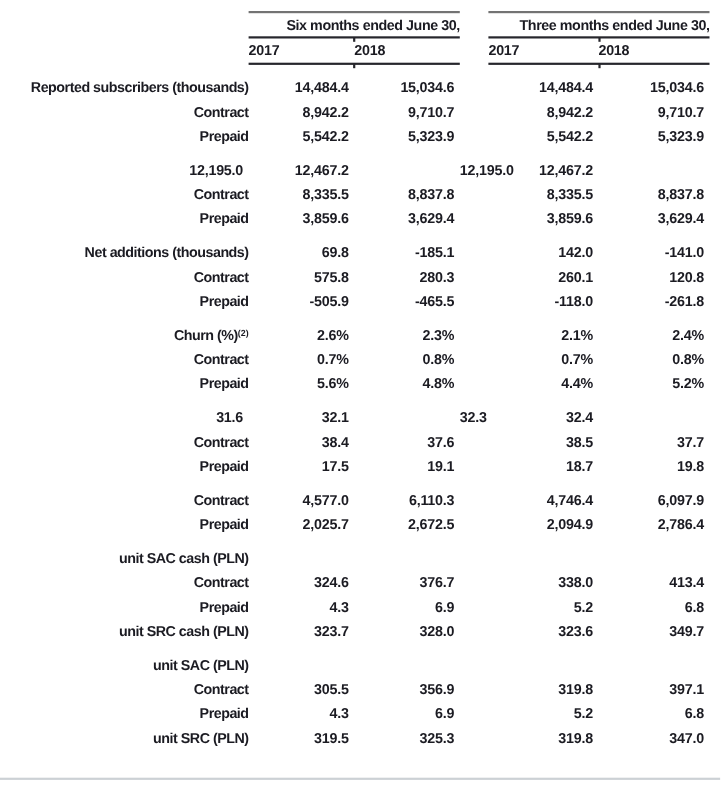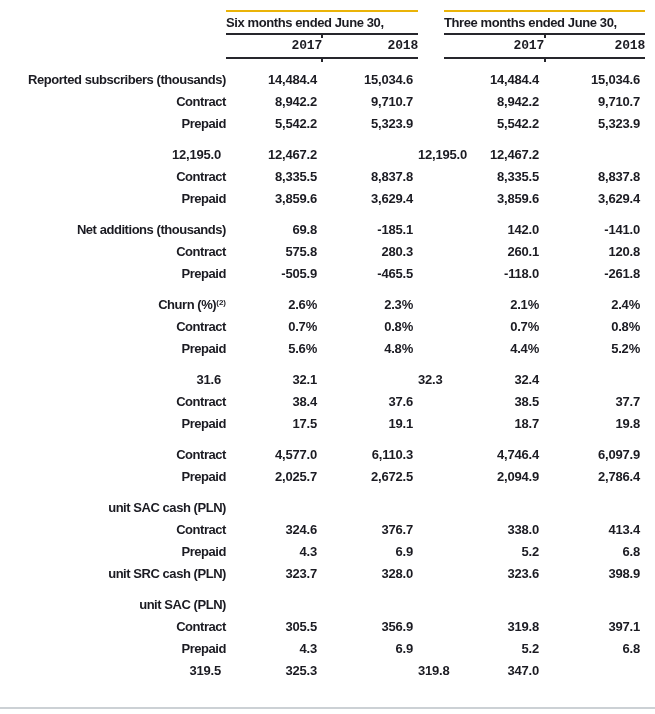--- a/index.html
+++ b/index.html
@@ -19,25 +19,25 @@
     color: #1b1b22;
     box-sizing: border-box;
     padding: 10px 0 0 18px;
   }
   
   .head-row {
     display: grid;
     grid-template-columns: 208px 192px 26px 201px;
   }
   .grp-title {
-    border-top: 2px solid #eab308;
+    border-top: 2px solid #737373;
     border-bottom: 2px solid #26262c;
     height: 21px;
     line-height: 21px;
-    text-align: left;
+    text-align: right;
     letter-spacing: -0.4px;
     white-space: nowrap;
     position: relative;
   }
   .grp-title::after,
   .years::after {
     content: "";
     position: absolute;
     left: calc(50% - 1px);
     bottom: -5px;
@@ -47,24 +47,23 @@
   }
   .years {
     border-bottom: 2px solid #26262c;
     height: 22px;
     display: grid;
     position: relative;
   }
   .years.g1 { grid-template-columns: 96px 96px; }
   .years.g2 { grid-template-columns: 100px 101px; }
   .year {
-    text-align: right;
+    text-align: left;
     line-height: 22px;
     letter-spacing: -0.2px;
-    font-family: Liberation Mono, monospace;
   }
   
   .tbody { margin-top: 9px; }
   .section + .section { margin-top: 9px; }
   .row {
     display: grid;
     grid-template-columns: 208px 96px 96px 26px 100px 101px;
     height: 22px;
     align-items: center;
   }
@@ -291,21 +290,21 @@
           <div></div>
           <div class="cell num">5.2</div>
           <div class="cell num">6.8</div>
         </div>
         <div class="row header">
           <div class="cell label">unit SRC cash (PLN)</div>
           <div class="cell num">323.7</div>
           <div class="cell num">328.0</div>
           <div></div>
           <div class="cell num">323.6</div>
-          <div class="cell num">398.9</div>
+          <div class="cell num">349.7</div>
         </div>
       </div>
       <div class="section">
         <div class="row header">
           <div class="cell label">unit SAC (PLN)</div>
           <div class="cell num"></div>
           <div class="cell num"></div>
           <div></div>
           <div class="cell num"></div>
           <div class="cell num"></div>
@@ -320,20 +319,21 @@
         </div>
         <div class="row sub">
           <div class="cell label">Prepaid</div>
           <div class="cell num">4.3</div>
           <div class="cell num">6.9</div>
           <div></div>
           <div class="cell num">5.2</div>
           <div class="cell num">6.8</div>
         </div>
         <div class="row header">
+          <div class="cell label">unit SRC (PLN)</div>
           <div class="cell num">319.5</div>
           <div class="cell num">325.3</div>
           <div></div>
           <div class="cell num">319.8</div>
           <div class="cell num">347.0</div>
         </div>
       </div>
     </div>
 
   <div class="bottom-rule"></div>

